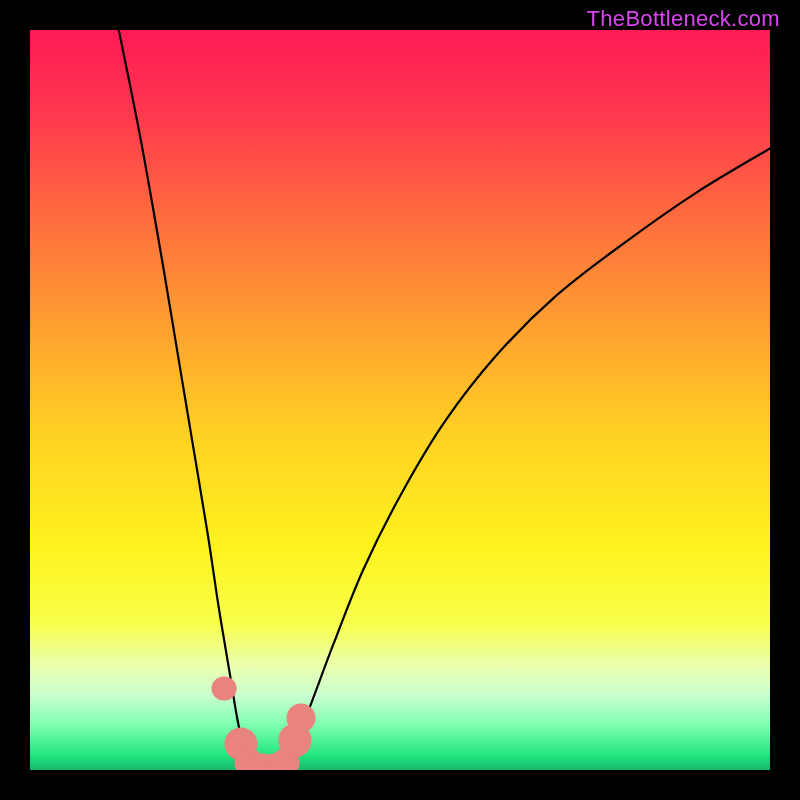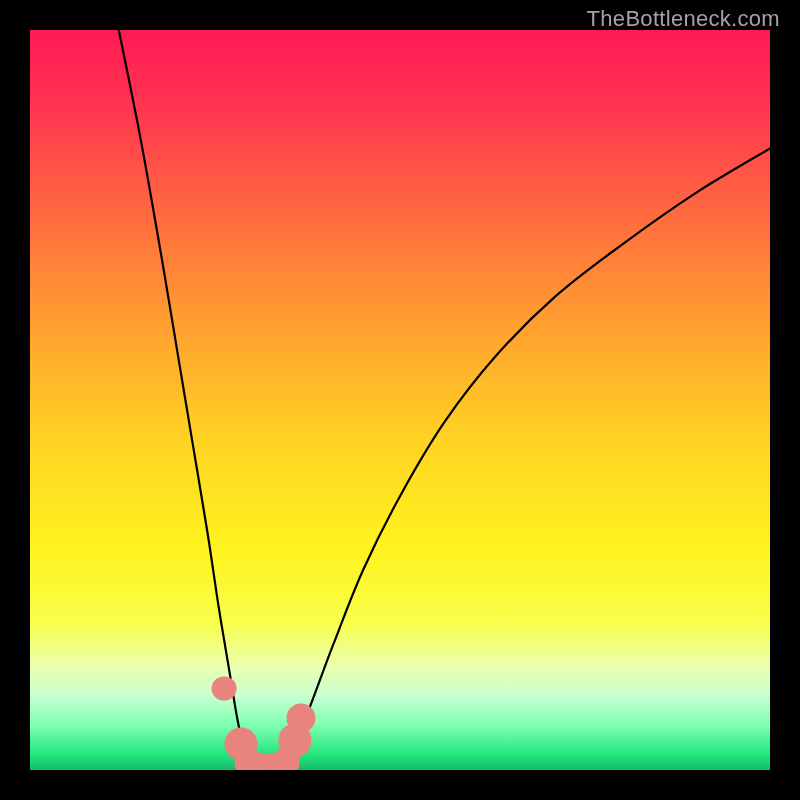--- a/index.html
+++ b/index.html
@@ -30,21 +30,21 @@
     inset: 0;
   }
   .curve-layer {
     position: absolute;
     inset: 0;
   }
   .watermark {
     position: absolute;
     top: 6px;
     right: 20px;
-    color: #a3a3a3;
+    color: #d946ef;
     font-size: 22px;
     font-weight: 500;
     letter-spacing: 0.3px;
   }
   .marker {
     position: absolute;
     border-radius: 50%;
     background: #e8837e;
     transform: translate(-50%, -50%);
   }

